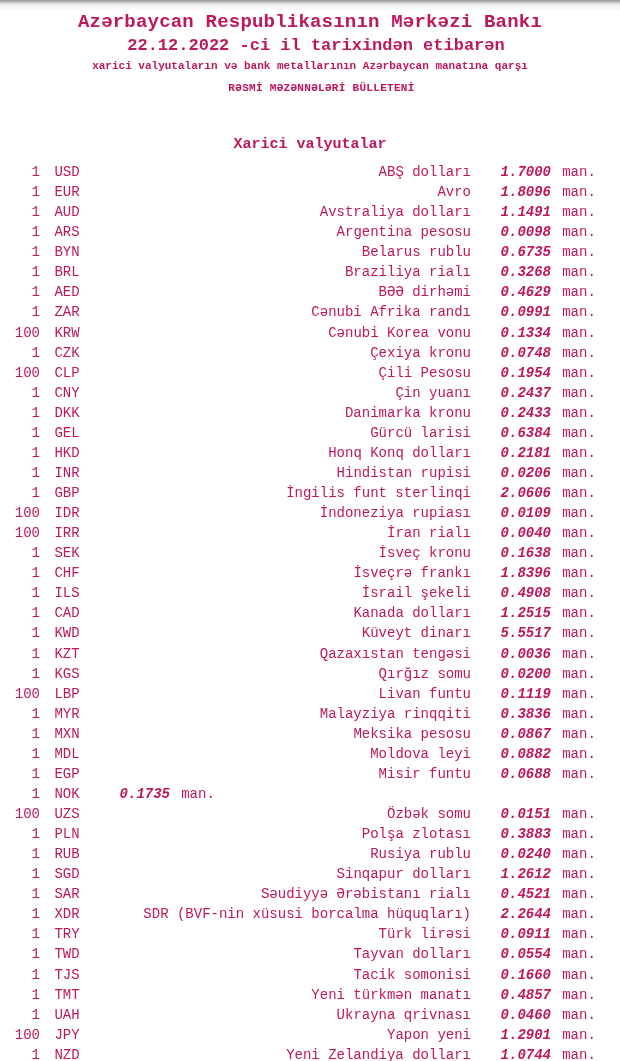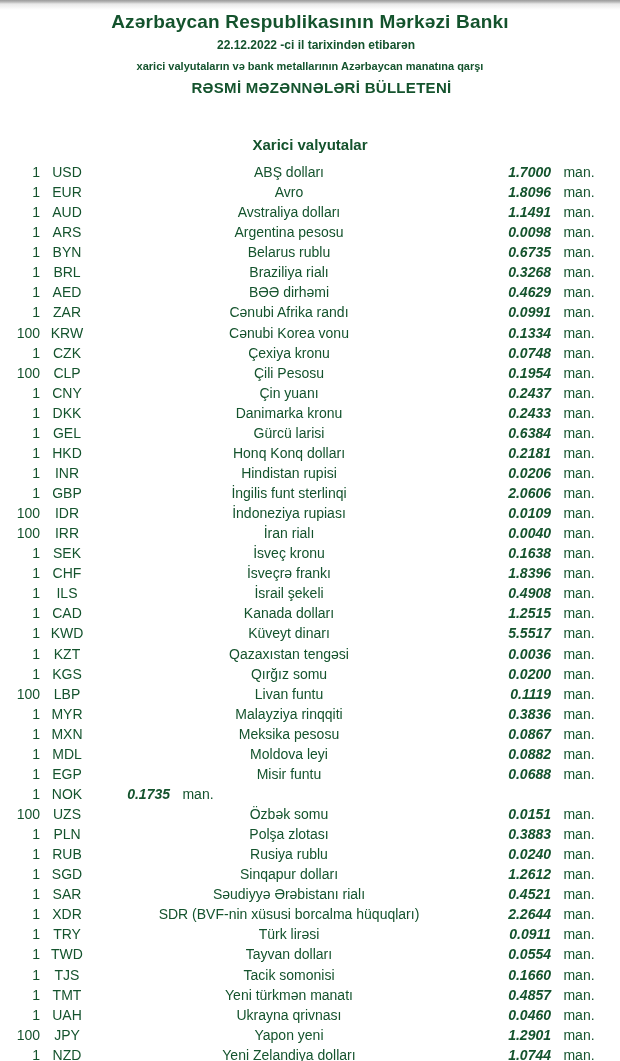--- a/index.html
+++ b/index.html
@@ -6,53 +6,53 @@
     margin: 0;
     padding: 0;
     background: #ffffff;
   }
   .page {
     position: relative;
     width: 620px;
     height: 1061px;
     background: #ffffff;
     overflow: hidden;
-    font-family: Liberation Sans, sans-serif;
-    color: #14532d;
+    font-family: Liberation Mono, monospace;
+    color: #be185d;
   }
   .top-edge {
     position: absolute;
     top: 0; left: 0; right: 0;
     height: 10px;
     background: linear-gradient(to bottom, #9a9a9a 0, #b9b9b9 2px, #e8e8e8 4px, #ffffff 10px);
   }
   header {
     position: relative;
     padding-top: 9px;
     text-align: center;
   }
   .doc-title {
     font-size: 19px;
     font-weight: bold;
     line-height: 26px;
     letter-spacing: 0.2px;
   }
   .date-line {
-    font-size: 12px;
+    font-size: 17px;
     font-weight: bold;
     line-height: 21px;
     margin-left: 12px;
   }
   .subtitle-1 {
     font-size: 11px;
     font-weight: bold;
     line-height: 21px;
   }
   .subtitle-2 {
-    font-size: 15px;
+    font-size: 11px;
     font-weight: bold;
     line-height: 22px;
     letter-spacing: 0.3px;
     margin-left: 23px;
   }
   .section-title {
     margin-top: 35px;
     text-align: center;
     font-size: 15px;
     font-weight: bold;
@@ -76,21 +76,21 @@
   }
   .code {
     width: 46px;
     margin-left: 4px;
     text-align: center;
     flex: 0 0 auto;
   }
   .name {
     flex: 1 1 auto;
     margin-left: 17px;
-    text-align: center;
+    text-align: right;
     white-space: nowrap;
     overflow: hidden;
   }
   .rate {
     width: 80px;
     text-align: right;
     font-weight: bold;
     font-style: italic;
     flex: 0 0 auto;
   }

